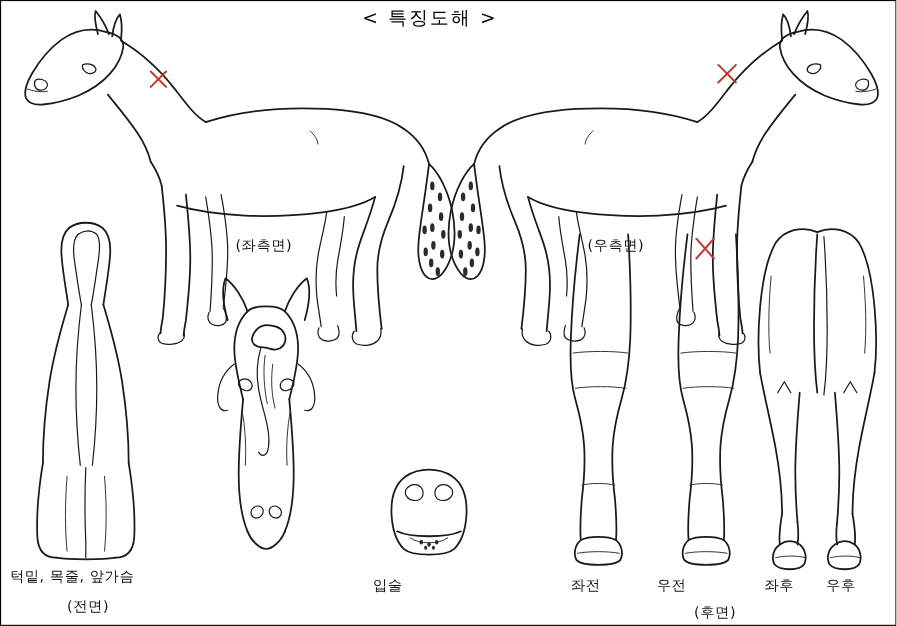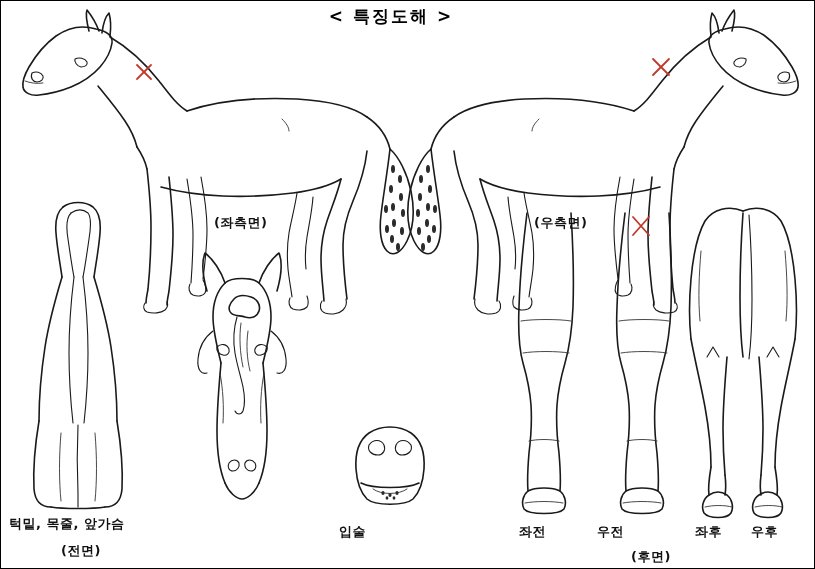--- a/index.html
+++ b/index.html
@@ -23,33 +23,33 @@
     position: absolute;
     left: 0;
     top: 0;
     width: 815px;
     height: 569px;
   }
   .lbl {
     position: absolute;
     color: #111111;
     font-size: 13px;
-    font-weight: bold;
+    font-weight: normal;
     letter-spacing: 0.5px;
     white-space: nowrap;
     font-family: "DejaVu Sans", "Liberation Sans", sans-serif;
   }
   .title {
     position: absolute;
     left: 0;
     top: 4px;
     width: 780px;
     text-align: center;
     font-size: 17px;
-    font-weight: bold;
+    font-weight: normal;
     color: #000000;
     letter-spacing: 2px;
   }
   .ink {
     fill: none;
     stroke: #1a1a1a;
     stroke-width: 1.6;
     stroke-linecap: round;
     stroke-linejoin: round;
   }

